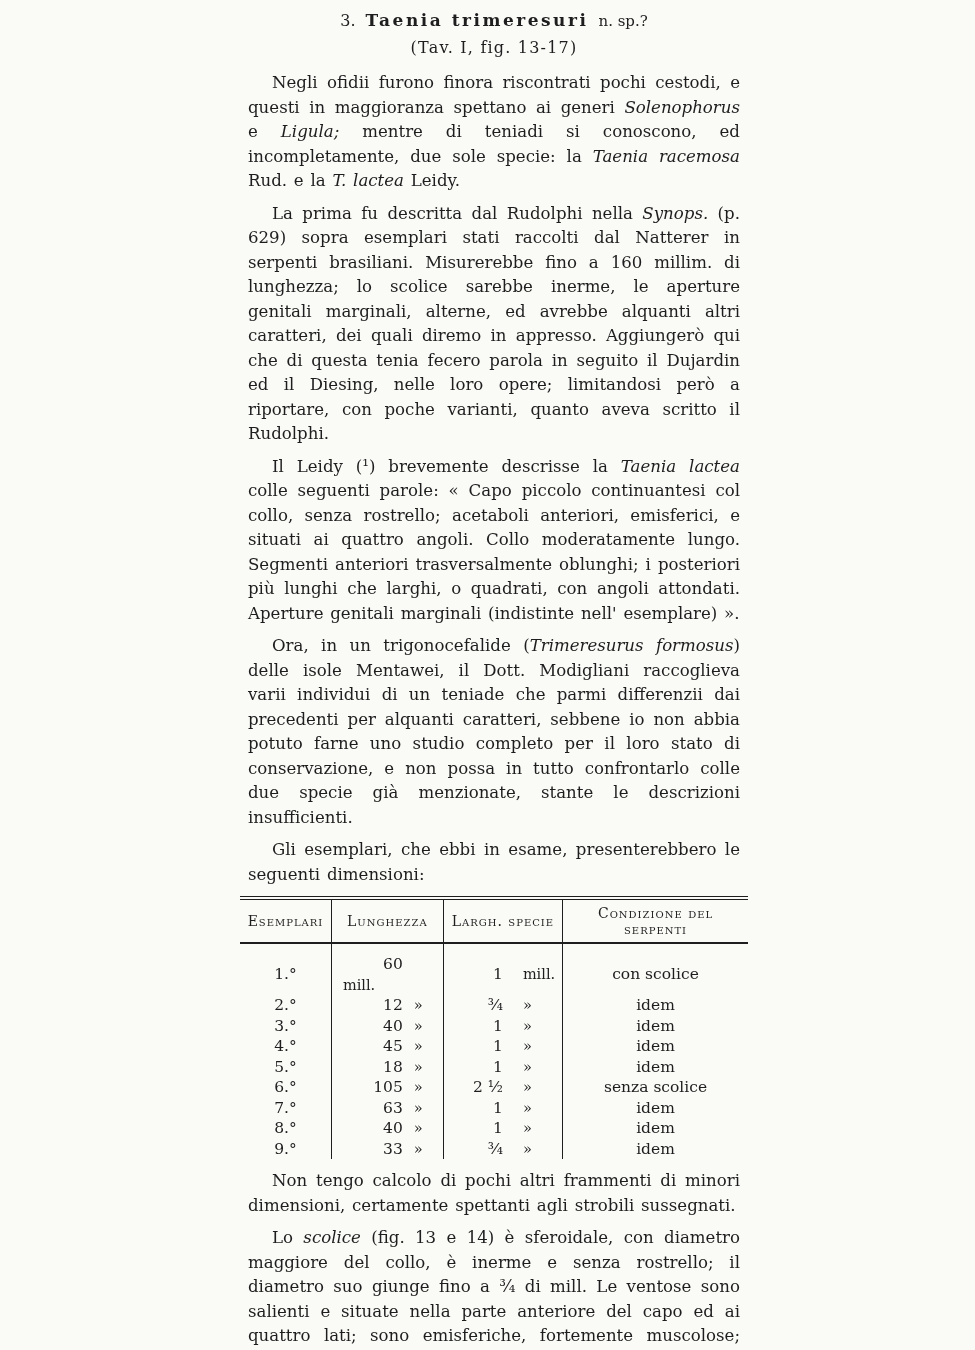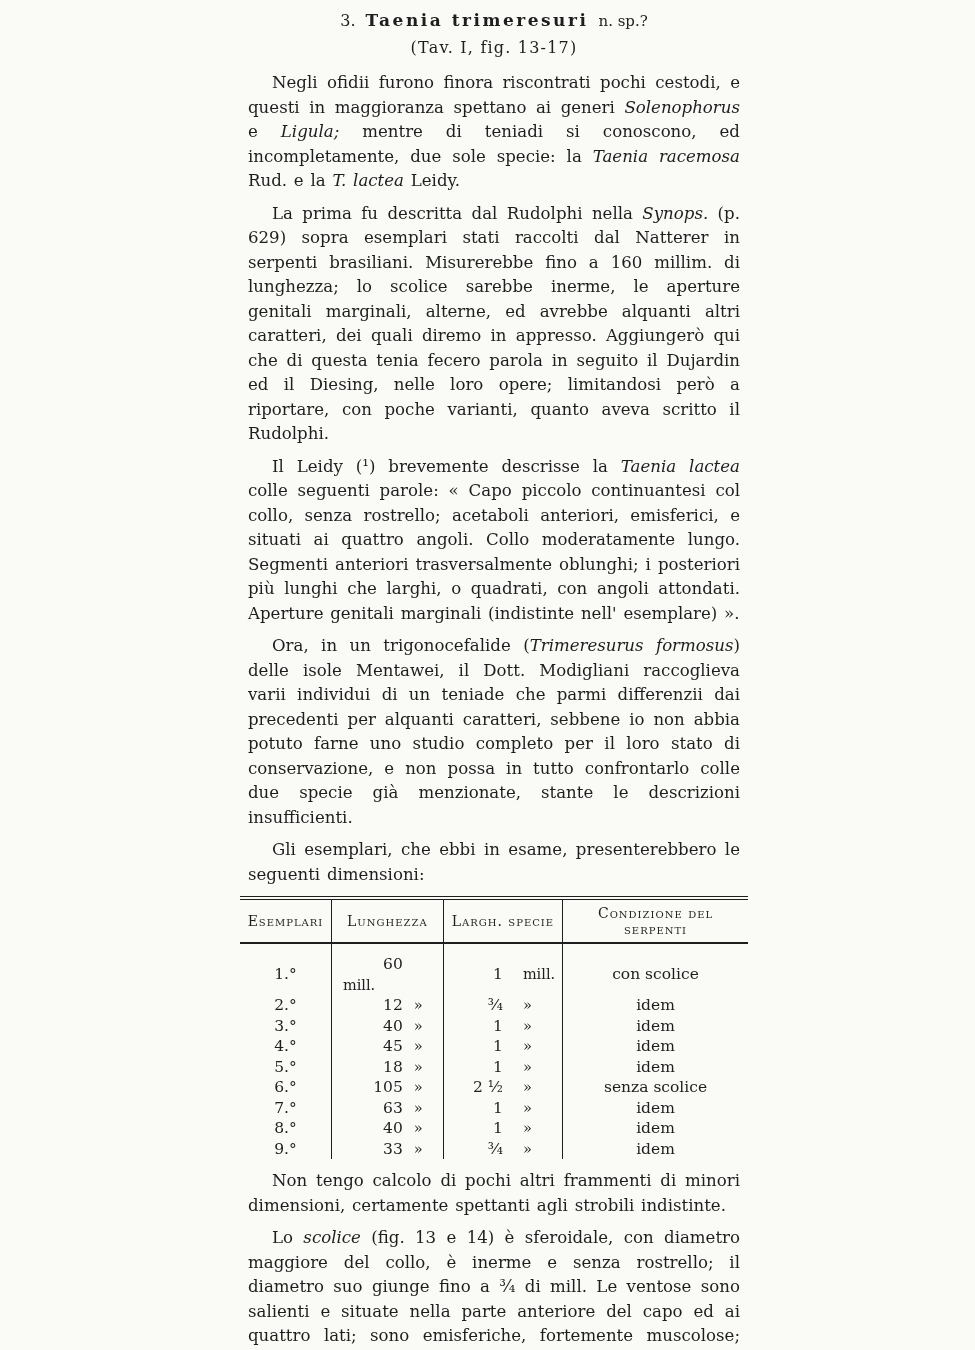--- a/index.html
+++ b/index.html
@@ -132,18 +132,18 @@
             <td class="c-ex">9.°</td>
             <td class="c-len"><span class="val">33</span><span class="unit">»</span></td>
             <td class="c-wid"><span class="val">³⁄₄</span><span class="unit">»</span></td>
             <td class="c-cond">idem</td>
           </tr>
         </tbody>
     </table>
   </div>
 
   <div class="body-text after">
-    <p><span>Non tengo calcolo di pochi altri frammenti di minori dimensioni, certamente spettanti agli strobili indistinte.</span></p>
+    <p><span>Non tengo calcolo di pochi altri frammenti di minori dimensioni, certamente spettanti agli strobili sussegnati.</span></p>
     <p><span>Lo </span><span class="it">scolice</span><span> (fig. 13 e 14) è sferoidale, con diametro maggiore del collo, è inerme e senza rostrello; il diametro suo giunge fino a ³⁄₄ di mill. Le ventose sono salienti e situate nella parte anteriore del capo ed ai quattro lati; sono emisferiche, fortemente muscolose; diametro 0,016-0,025; apertura interna 0,011-0,016.</span></p>
 
   </div>
 
 </div>
 
 </body></html>

